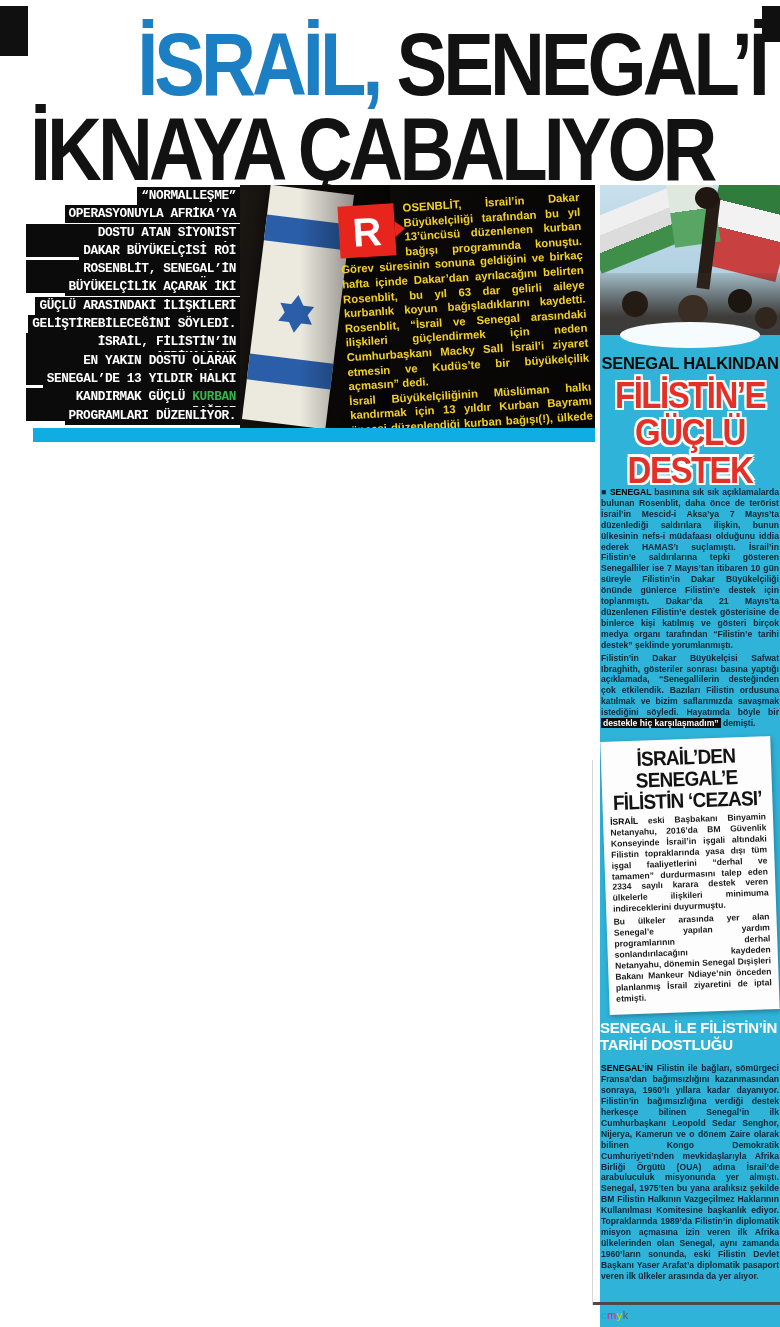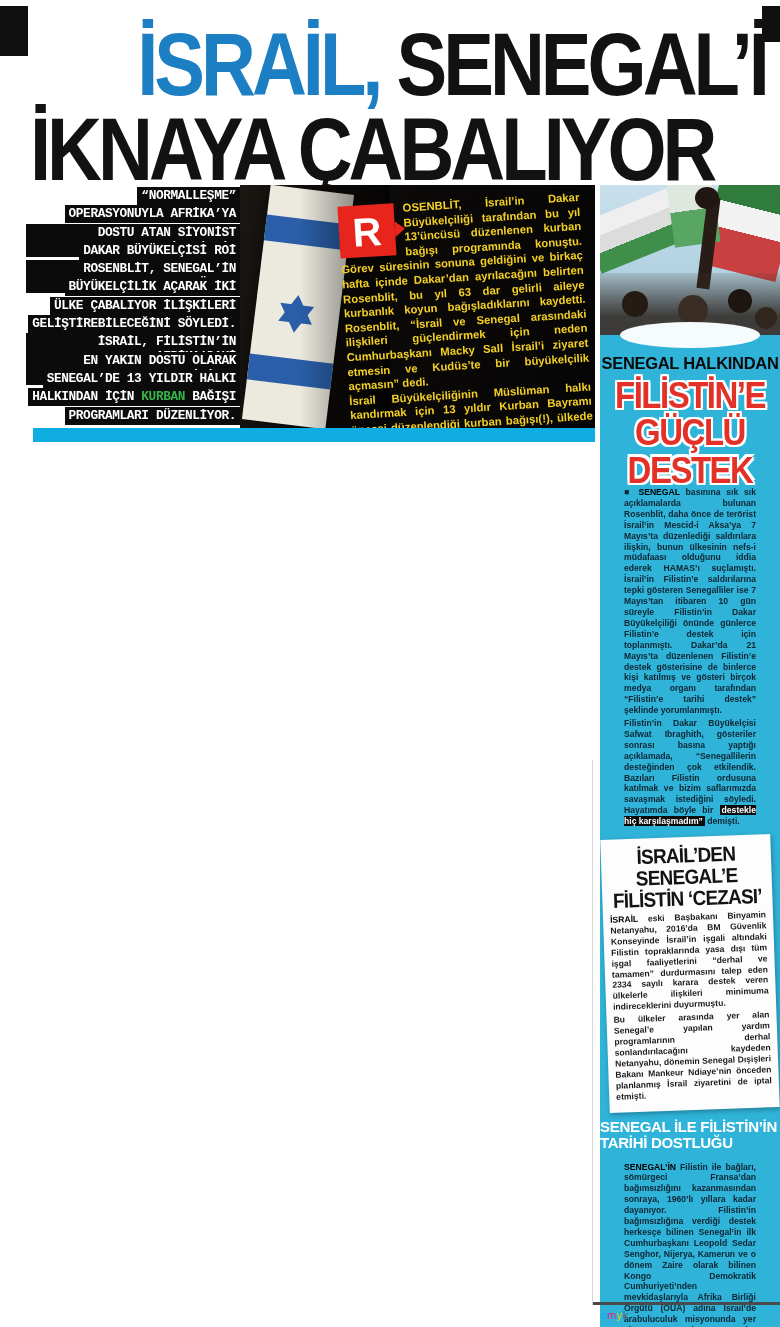--- a/index.html
+++ b/index.html
@@ -70,21 +70,21 @@
   .h3{left:128px;bottom:22px;width:24px;height:24px;background:#1d1510;}
   .h4{left:155px;bottom:6px;width:22px;height:22px;background:#30261e;}
   .whiteblob{position:relative;width:140px;height:26px;margin:-13px auto 0;border-radius:50%;background:#f6fbfd;}
 
   .kicker{margin-top:6px;text-align:center;font-weight:bold;font-size:16.5px;
           color:#0b0b0b;letter-spacing:-0.3px;}
   .bigtitle{margin-top:4px;text-align:center;font-weight:bold;font-size:33px;line-height:34px;
             color:#e33128;letter-spacing:-1.5px;transform:scaleY(1.1);transform-origin:top;
             text-shadow:-2px -2px 0 #fff,2px -2px 0 #fff,-2px 2px 0 #fff,2px 2px 0 #fff,
                         0 -2px 0 #fff,0 2px 0 #fff,-2px 0 0 #fff,2px 0 0 #fff;}
-  .pbody{padding:8px 24px 2px;font-size:8.6px;line-height:10.9px;font-weight:bold;
+  .pbody{padding:8px 1px 2px;font-size:8.6px;line-height:10.9px;font-weight:bold;
          color:#0e2533;text-align:justify;}
   .pbody p{margin:0 0 2px;}
   .lead{color:#000;}
   .hl-dark{background:#0d0d0d;color:#fff;padding:0 2px;}
 
   .whitebox{background:#fdfdfd;margin:6px 5px 8px;padding:8px 6px 9px;transform:rotate(-2deg);
             box-shadow:1px 2px 5px rgba(0,0,0,.3);}
   .wb-title{text-align:center;font-weight:bold;font-size:19px;line-height:20px;color:#131313;
             letter-spacing:-0.8px;transform:scaleY(1.08);transform-origin:top;}
   .wb-body{padding:7px 1px 0;font-size:8.6px;line-height:10.9px;font-weight:bold;
@@ -111,26 +111,26 @@
   <div class="hl hl1"><span class="hl-blue">İSRAİL,</span><span> SENEGAL’İ</span></div>
   <div class="hl hl2">İKNAYA ÇABALIYOR</div>
 
   <div class="intro">
     <div class="il"><span class="strip">“NORMALLEŞME”</span></div>
     <div class="il"><span class="strip">OPERASYONUYLA AFRİKA’YA</span></div>
     <div class="il"><span class="strip">DOSTU ATAN SİYONİST İSRAİL’İN</span></div>
     <div class="il"><span class="strip">DAKAR BÜYÜKELÇİSİ ROİ</span></div>
     <div class="il"><span class="strip">ROSENBLİT, SENEGAL’İN KUDÜS’TE</span></div>
     <div class="il"><span class="strip">BÜYÜKELÇİLİK AÇARAK İKİ</span></div>
-    <div class="il"><span class="strip">ÜLKE ÇABALIYOR İLİŞKİLERİ</span></div>
+    <div class="il"><span class="strip">GÜÇLÜ ARASINDAKİ İLİŞKİLERİ</span></div>
     <div class="il"><span class="strip">GELİŞTİREBİLECEĞİNİ SÖYLEDİ.</span></div>
     <div class="il"><span class="strip">İSRAİL, FİLİSTİN’İN AFRİKA’DAKİ</span></div>
     <div class="il"><span class="strip">EN YAKIN DOSTU OLARAK BİLİNEN</span></div>
     <div class="il"><span class="strip">SENEGAL’DE 13 YILDIR HALKI</span></div>
-    <div class="il"><span class="strip"><span>HALKINDAN İÇİN </span><span class="green">KURBAN</span><span> BAĞIŞI</span></span></div>
+    <div class="il"><span class="strip"><span>KANDIRMAK GÜÇLÜ </span><span class="green">KURBAN</span><span> BAĞIŞI</span></span></div>
     <div class="il"><span class="strip">PROGRAMLARI DÜZENLİYOR.</span></div>
   </div>
 
   <div class="mid">
     <div class="flag">
       <div class="fstripe fs-top"></div>
       <div class="fstripe fs-bot"></div>
       <div class="star">
         <div class="tri tri-up"></div>
         <div class="tri tri-down"></div>

